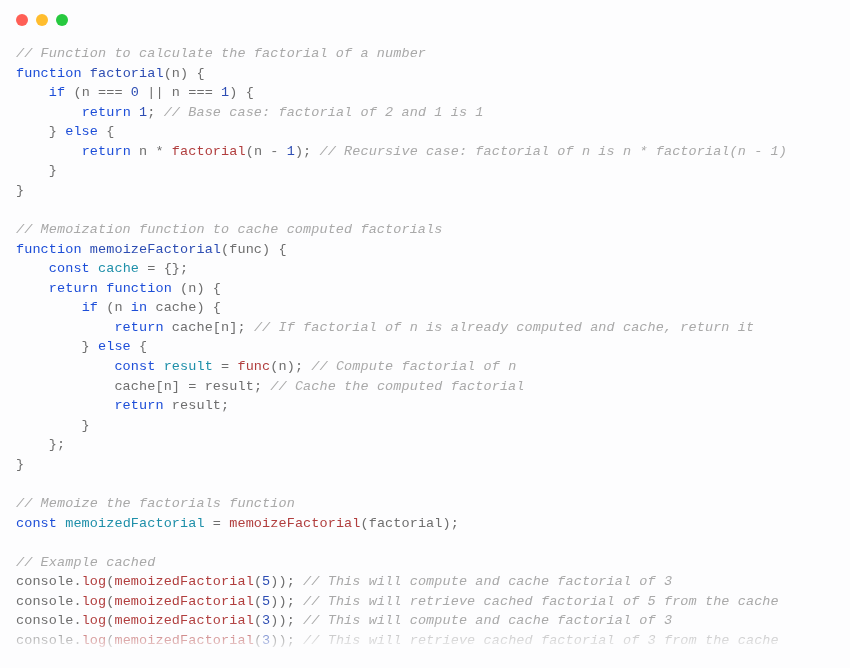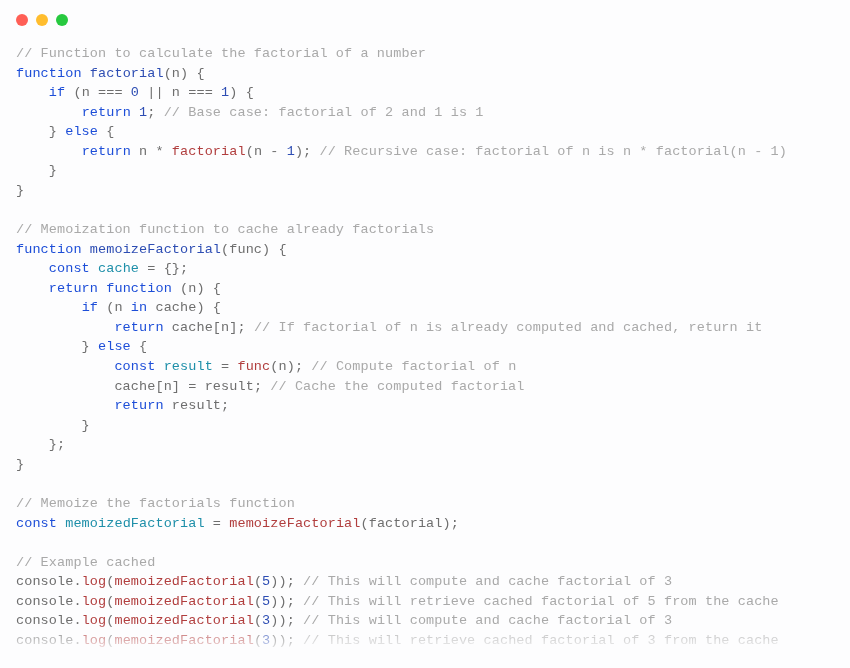--- a/index.html
+++ b/index.html
@@ -36,21 +36,21 @@
   .dot-green  { background: #27c93f; }
 
   pre.code {
     margin: 0;
     white-space: pre;
     font-family: inherit;
     font-size: 13.5px;
     color: #7b7b7b;
     letter-spacing: 0.1px;
   }
-  .c   { color: #a9a9a9; }          
+  .c   { color: #a9a9a9; font-style: italic; }          
   .kw  { color: #1d4ed8; }                               
   .fn  { color: #2d4db3; }                               
   .id  { color: #1e8fa9; }                                
   .call{ color: #b13e3e; }                                
   .num { color: #2d4db3; }                               
   .op  { color: #6e6e6e; }                               
   .p   { color: #6e6e6e; }
   .txt { color: #6e6e6e; }
 
   .fade-bottom {
@@ -73,26 +73,26 @@
 
   <pre class="code" id="code"><span><span class="c">// Function to calculate the factorial of a number</span></span>
 <span><span class="kw">function</span><span class="p"> </span><span class="fn">factorial</span><span class="p">(</span><span class="txt">n</span><span class="p">) {</span></span>
 <span><span class="p">    </span><span class="kw">if</span><span class="p"> (</span><span class="txt">n </span><span class="op">===</span><span class="p"> </span><span class="num">0</span><span class="p"> </span><span class="op">||</span><span class="p"> </span><span class="txt">n </span><span class="op">===</span><span class="p"> </span><span class="num">1</span><span class="p">) {</span></span>
 <span><span class="p">        </span><span class="kw">return</span><span class="p"> </span><span class="num">1</span><span class="p">; </span><span class="c">// Base case: factorial of 2 and 1 is 1</span></span>
 <span><span class="p">    } </span><span class="kw">else</span><span class="p"> {</span></span>
 <span><span class="p">        </span><span class="kw">return</span><span class="p"> </span><span class="txt">n </span><span class="op">*</span><span class="p"> </span><span class="call">factorial</span><span class="p">(</span><span class="txt">n </span><span class="op">-</span><span class="p"> </span><span class="num">1</span><span class="p">); </span><span class="c">// Recursive case: factorial of n is n * factorial(n - 1)</span></span>
 <span><span class="p">    }</span></span>
 <span><span class="p">}</span></span>
 <span></span>
-<span><span class="c">// Memoization function to cache already factorials</span></span>
+<span><span class="c">// Memoization function to cache computed factorials</span></span>
 <span><span class="kw">function</span><span class="p"> </span><span class="fn">memoizeFactorial</span><span class="p">(</span><span class="txt">func</span><span class="p">) {</span></span>
 <span><span class="p">    </span><span class="kw">const</span><span class="p"> </span><span class="id">cache</span><span class="p"> </span><span class="op">=</span><span class="p"> {};</span></span>
 <span><span class="p">    </span><span class="kw">return</span><span class="p"> </span><span class="kw">function</span><span class="p"> (</span><span class="txt">n</span><span class="p">) {</span></span>
 <span><span class="p">        </span><span class="kw">if</span><span class="p"> (</span><span class="txt">n </span><span class="kw">in</span><span class="p"> </span><span class="txt">cache</span><span class="p">) {</span></span>
-<span><span class="p">            </span><span class="kw">return</span><span class="p"> </span><span class="txt">cache</span><span class="p">[</span><span class="txt">n</span><span class="p">]; </span><span class="c">// If factorial of n is already computed and cached, return it</span></span>
+<span><span class="p">            </span><span class="kw">return</span><span class="p"> </span><span class="txt">cache</span><span class="p">[</span><span class="txt">n</span><span class="p">]; </span><span class="c">// If factorial of n is already computed and cache, return it</span></span>
 <span><span class="p">        } </span><span class="kw">else</span><span class="p"> {</span></span>
 <span><span class="p">            </span><span class="kw">const</span><span class="p"> </span><span class="id">result</span><span class="p"> </span><span class="op">=</span><span class="p"> </span><span class="call">func</span><span class="p">(</span><span class="txt">n</span><span class="p">); </span><span class="c">// Compute factorial of n</span></span>
 <span><span class="p">            </span><span class="txt">cache</span><span class="p">[</span><span class="txt">n</span><span class="p">] </span><span class="op">=</span><span class="p"> </span><span class="txt">result</span><span class="p">; </span><span class="c">// Cache the computed factorial</span></span>
 <span><span class="p">            </span><span class="kw">return</span><span class="p"> </span><span class="txt">result</span><span class="p">;</span></span>
 <span><span class="p">        }</span></span>
 <span><span class="p">    };</span></span>
 <span><span class="p">}</span></span>
 <span></span>
 <span><span class="c">// Memoize the factorials function</span></span>
 <span><span class="kw">const</span><span class="p"> </span><span class="id">memoizedFactorial</span><span class="p"> </span><span class="op">=</span><span class="p"> </span><span class="call">memoizeFactorial</span><span class="p">(</span><span class="txt">factorial</span><span class="p">);</span></span>

